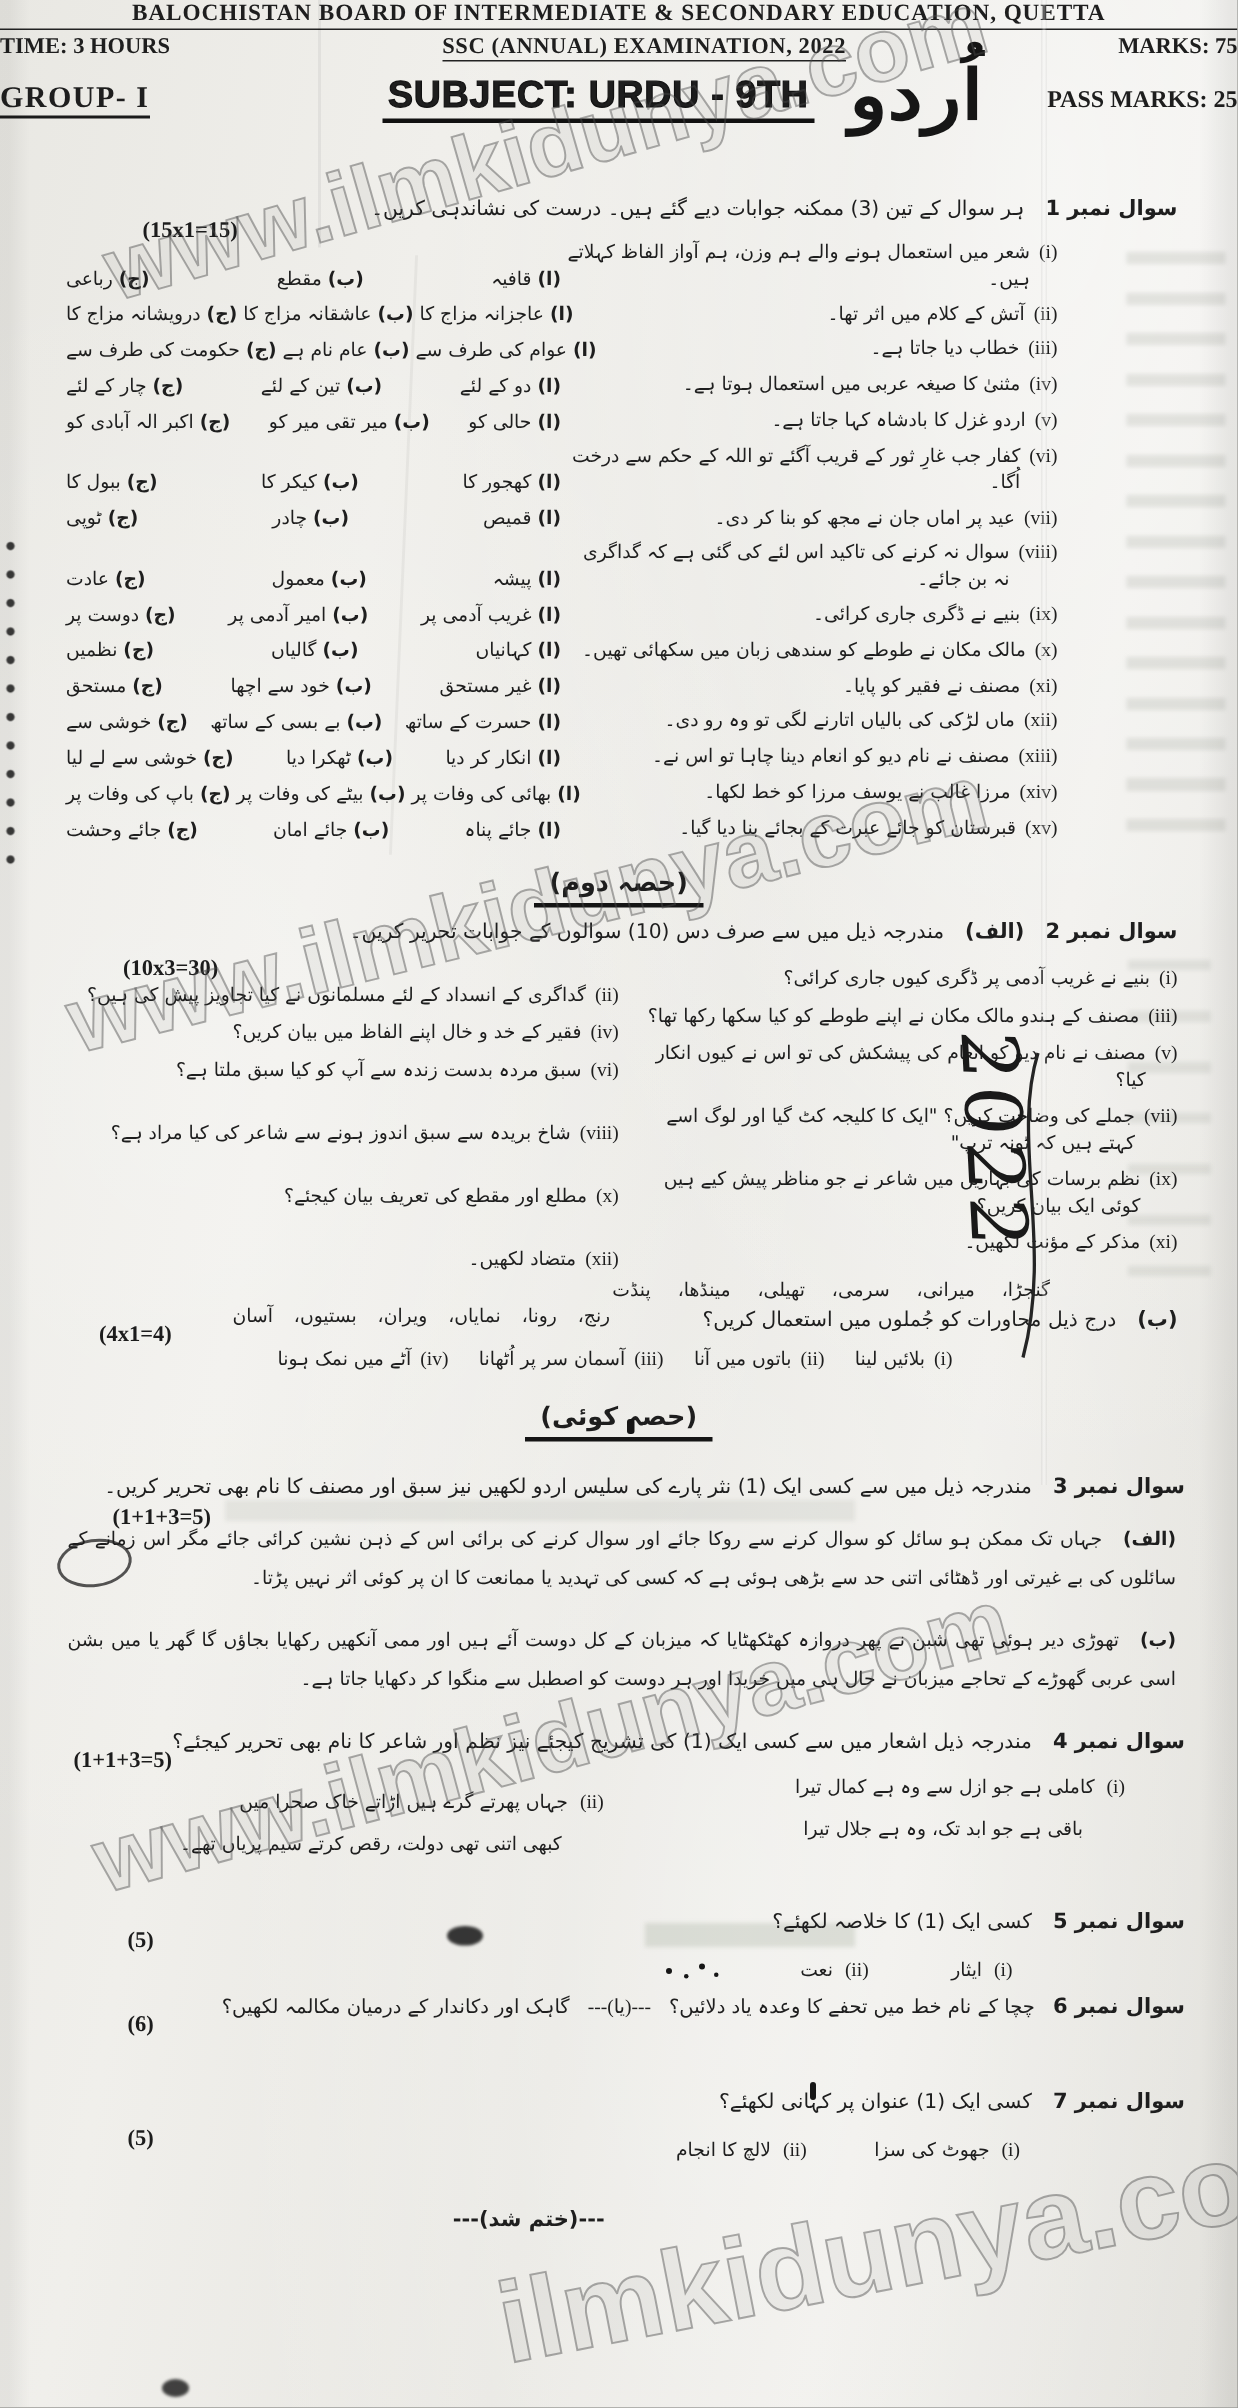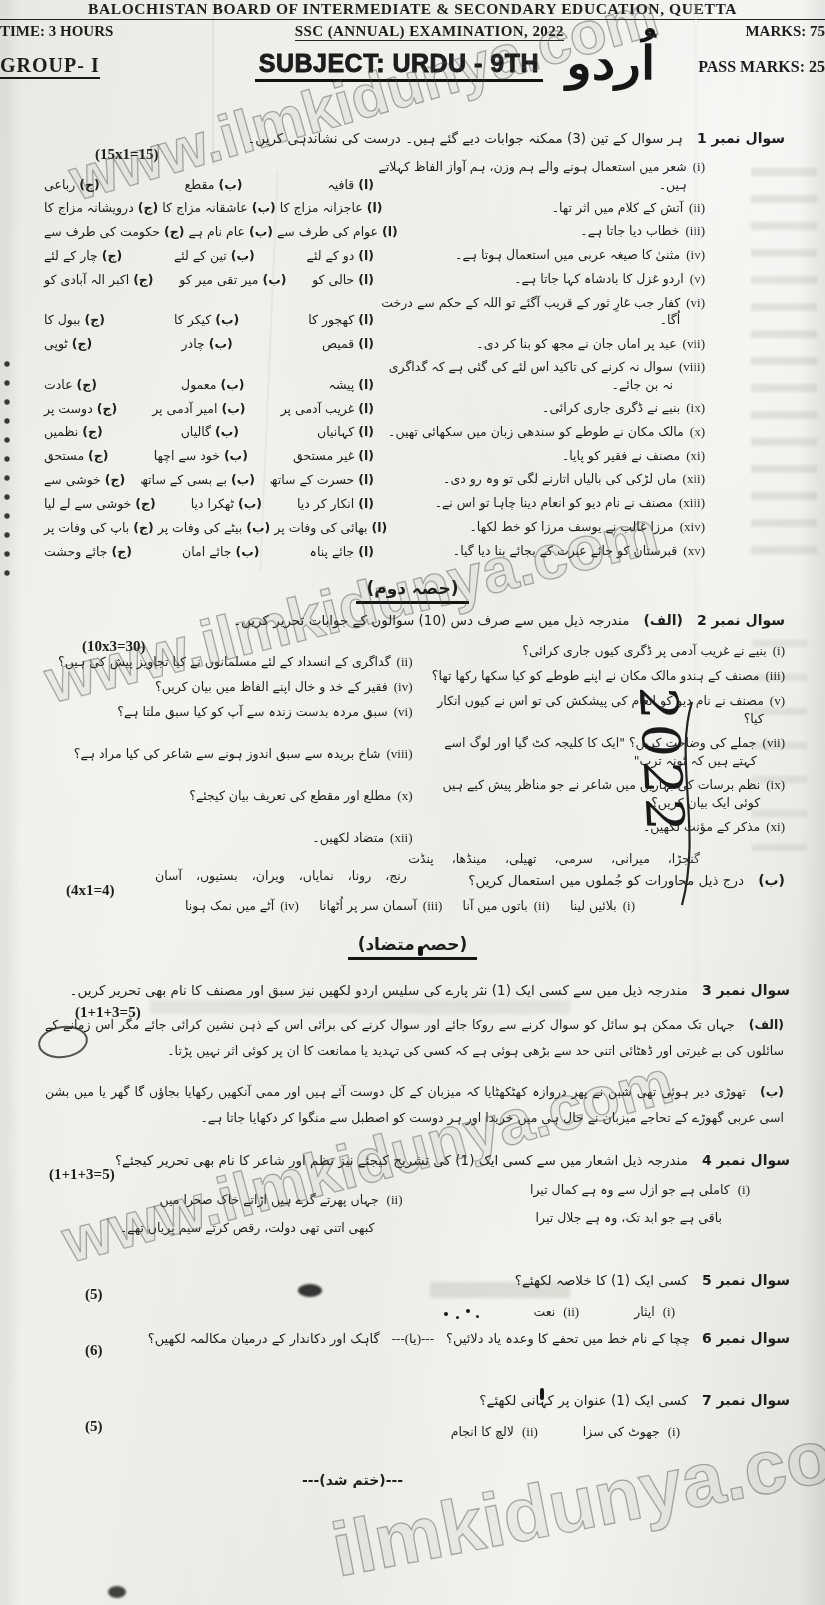--- a/index.html
+++ b/index.html
@@ -439,21 +439,21 @@
           <span class="qnum">(iii)</span>
           <span>آسمان سر پر اُٹھانا</span>
         </span>
       <span class="idiom">
           <span class="qnum">(iv)</span>
           <span>آٹے میں نمک ہونا</span>
         </span>
     </div>
   </div>
 
-  <div class="part-head" id="part3"><span>(حصہ متضاد)</span></div>
+  <div class="part-head" id="part3"><span>(حصہ کوئی)</span></div>
 
   <div class="sec" id="q3">
     <div class="qhead">
       <span class="qlabel">سوال نمبر 3</span>
       <span>مندرجہ ذیل میں سے کسی ایک (1) نثر پارے کی سلیس اردو لکھیں نیز سبق اور مصنف کا نام بھی تحریر کریں۔</span>
     </div>
     <span class="marks" style="left:40px;top:22px;">(1+1+3=5)</span>
     <p class="passage"><span class="plabel">(الف)</span><span>جہاں تک ممکن ہو سائل کو سوال کرنے سے روکا جائے اور سوال کرنے کی برائی اس کے ذہن نشین کرائی جائے مگر اس زمانے کے سائلوں کی بے غیرتی اور ڈھٹائی اتنی حد سے بڑھی ہوئی ہے کہ کسی کی تہدید یا ممانعت کا ان پر کوئی اثر نہیں پڑتا۔</span></p>
     <p class="passage"><span class="plabel">(ب)</span><span>تھوڑی دیر ہوئی تھی شبن نے پھر دروازہ کھٹکھٹایا کہ میزبان کے کل دوست آئے ہیں اور ممی آنکھیں رکھایا بجاؤں گا گھر یا میں بشن اسی عربی گھوڑے کے تحاجے میزبان نے حال ہی میں خریدا اور ہر دوست کو اصطبل سے منگوا کر دکھایا جاتا ہے۔</span></p>
   </div>

